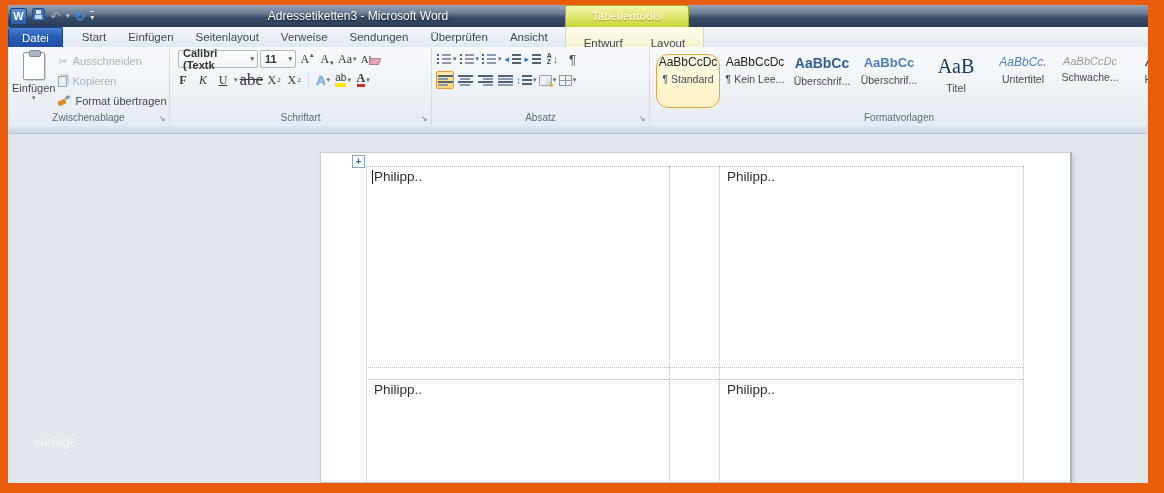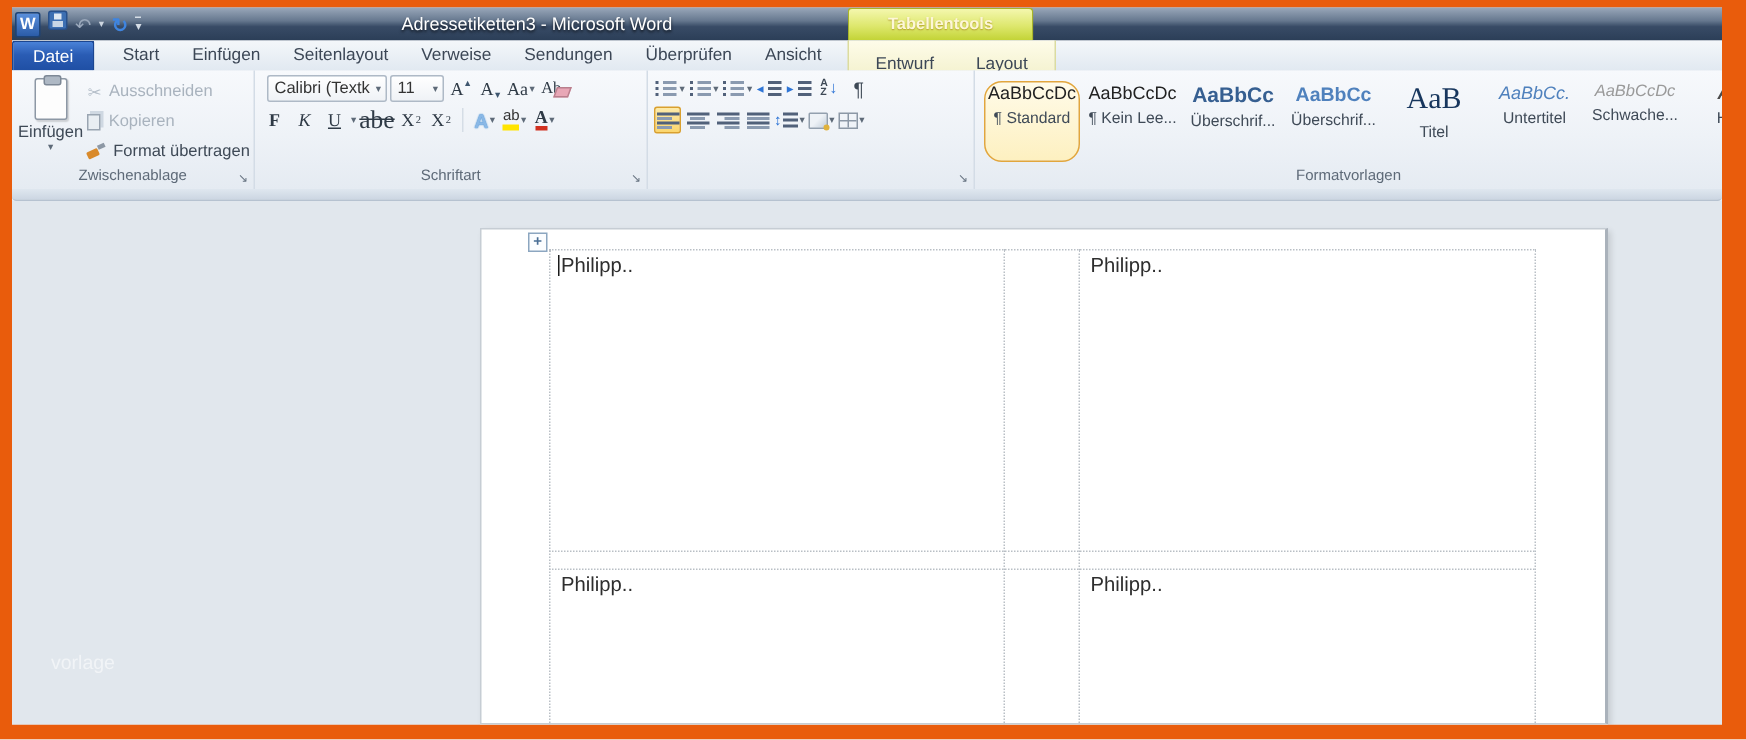--- a/index.html
+++ b/index.html
@@ -69,21 +69,21 @@
     background:#d98a2b; transform:rotate(-25deg); border-radius:1px; }
   .ic-brush::after { content:""; position:absolute; right:0; top:0; width:5px; height:3px;
     background:#8d98a5; transform:rotate(-25deg); }
 
   
   .grp-font { width:262px; }
   .grp-font .g-content, .grp-par .g-content { flex-direction:column; gap:3px; }
   .crow { display:flex; align-items:center; gap:2px; }
   .combo { height:18px; border:1px solid #aeb9c6; background:linear-gradient(#fff,#eff2f6);
     border-radius:2px; display:flex; align-items:center; justify-content:space-between;
-    font-size:11px; color:#333; padding:0 3px 0 4px; }
+    font-size:11px; color:#333; padding:0 3px 0 4px;font-weight:bold; }
   .combo-family { width:80px; margin-left:4px; }
   .combo-size { width:36px; }
   .rbtn { min-width:18px; height:18px; display:flex; align-items:center; justify-content:center;
     font-size:12px; color:#2f3a46; border-radius:2px; gap:1px; }
   .serif { font-family:"Liberation Serif", serif; }
   .tiny-up, .tiny-dn { font-size:7px; color:#3e566f; }
   .tiny-up { margin-top:-8px; } .tiny-dn { margin-bottom:-8px; }
   .fx-a { color:#8ab8e6; font-weight:bold; font-size:13px;
     text-shadow:0 0 1px #5a9ad6, 0 0 1px #5a9ad6; }
   .hl-ab { font-size:10px; color:#333; border-bottom:4px solid #ffe400; line-height:10px; }
@@ -332,20 +332,21 @@
             <div class="rbtn">
                 <span class="ic-shade"></span>
                 <span class="mini-caret">▾</span>
               </div>
             <div class="rbtn">
                 <span class="ic-border"></span>
                 <span class="mini-caret">▾</span>
               </div>
           </div>
         </div>
+        <div class="g-label">Absatz</div>
         <span class="launcher">↘</span>
       </section>
 
       <section class="group grp-styles">
         <div class="g-content">
           <div class="style-item sel">
             <span class="p-normal">AaBbCcDc</span>
             <span class="style-name">¶ Standard</span>
           </div>
           <div class="style-item">

